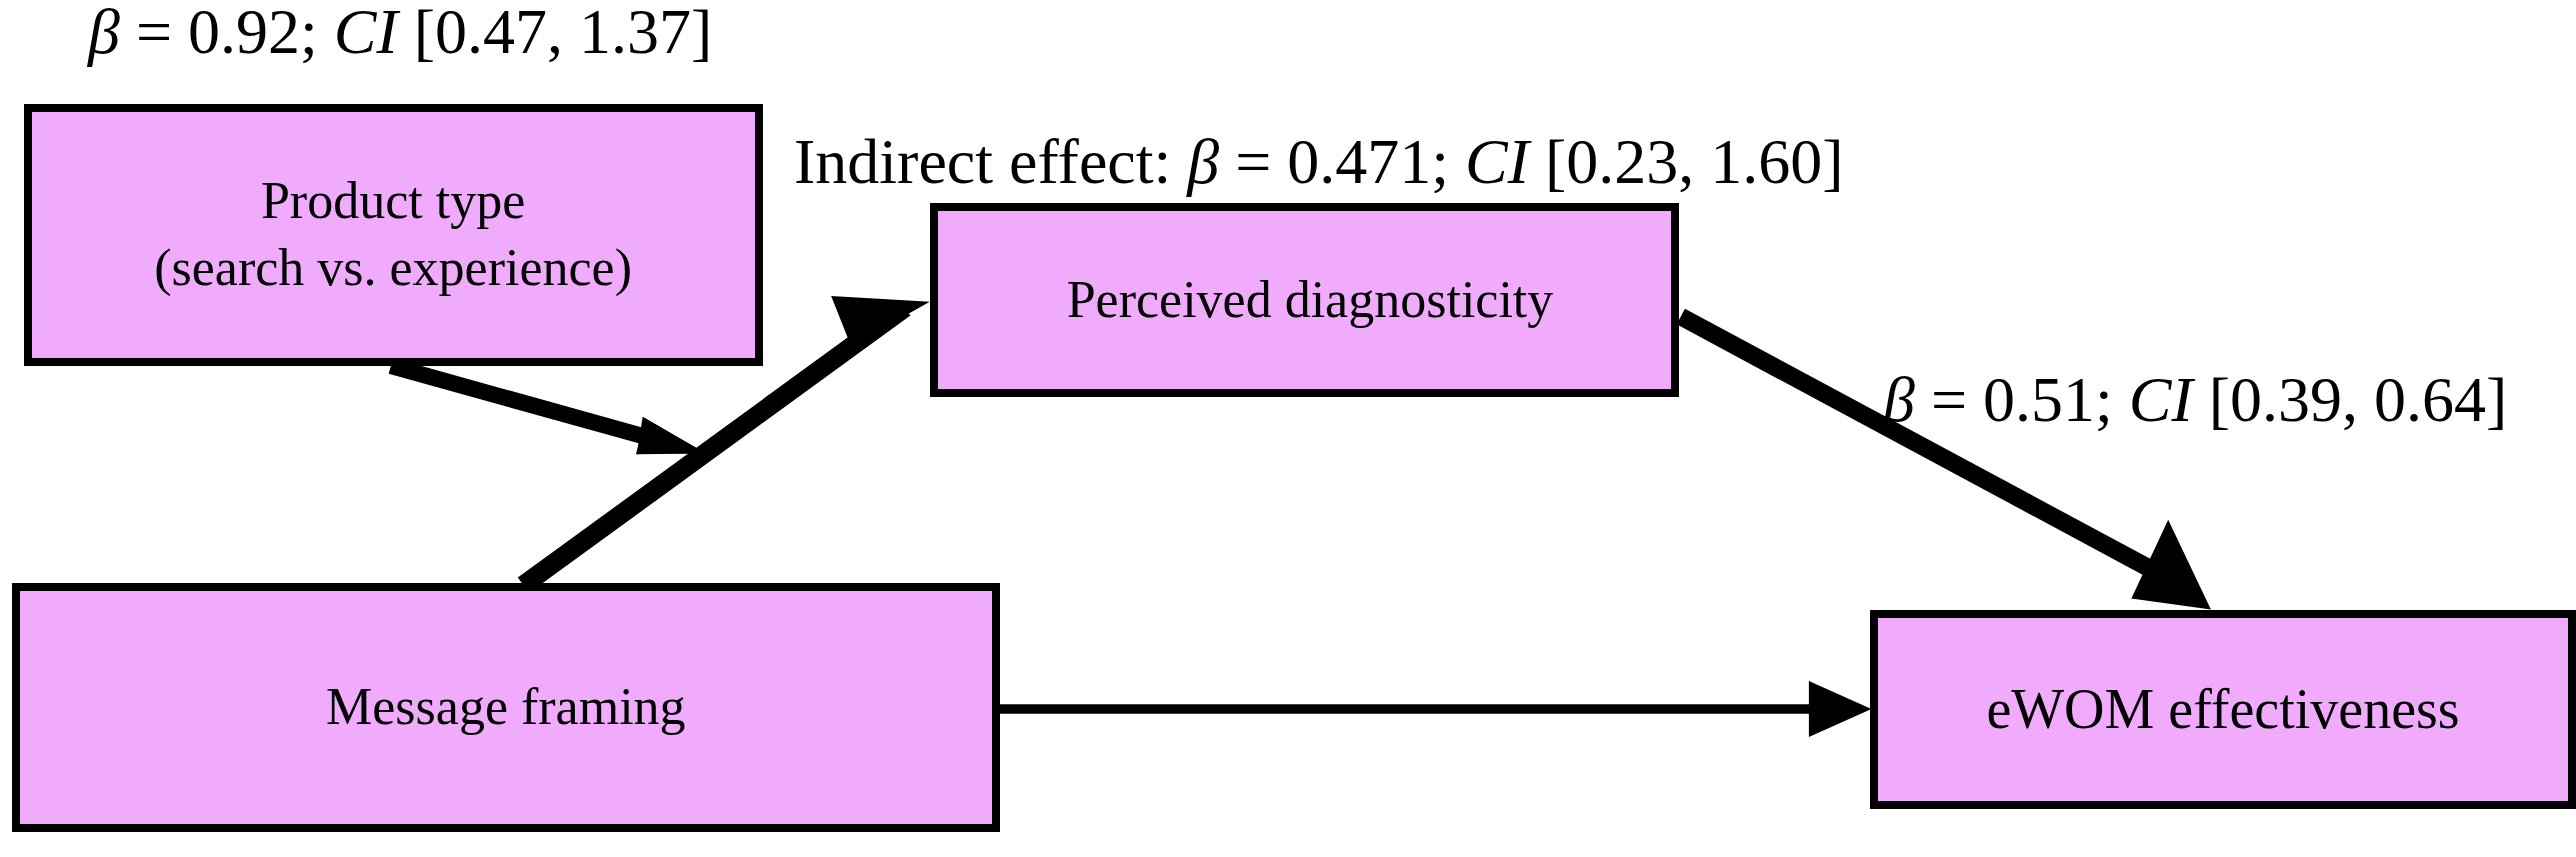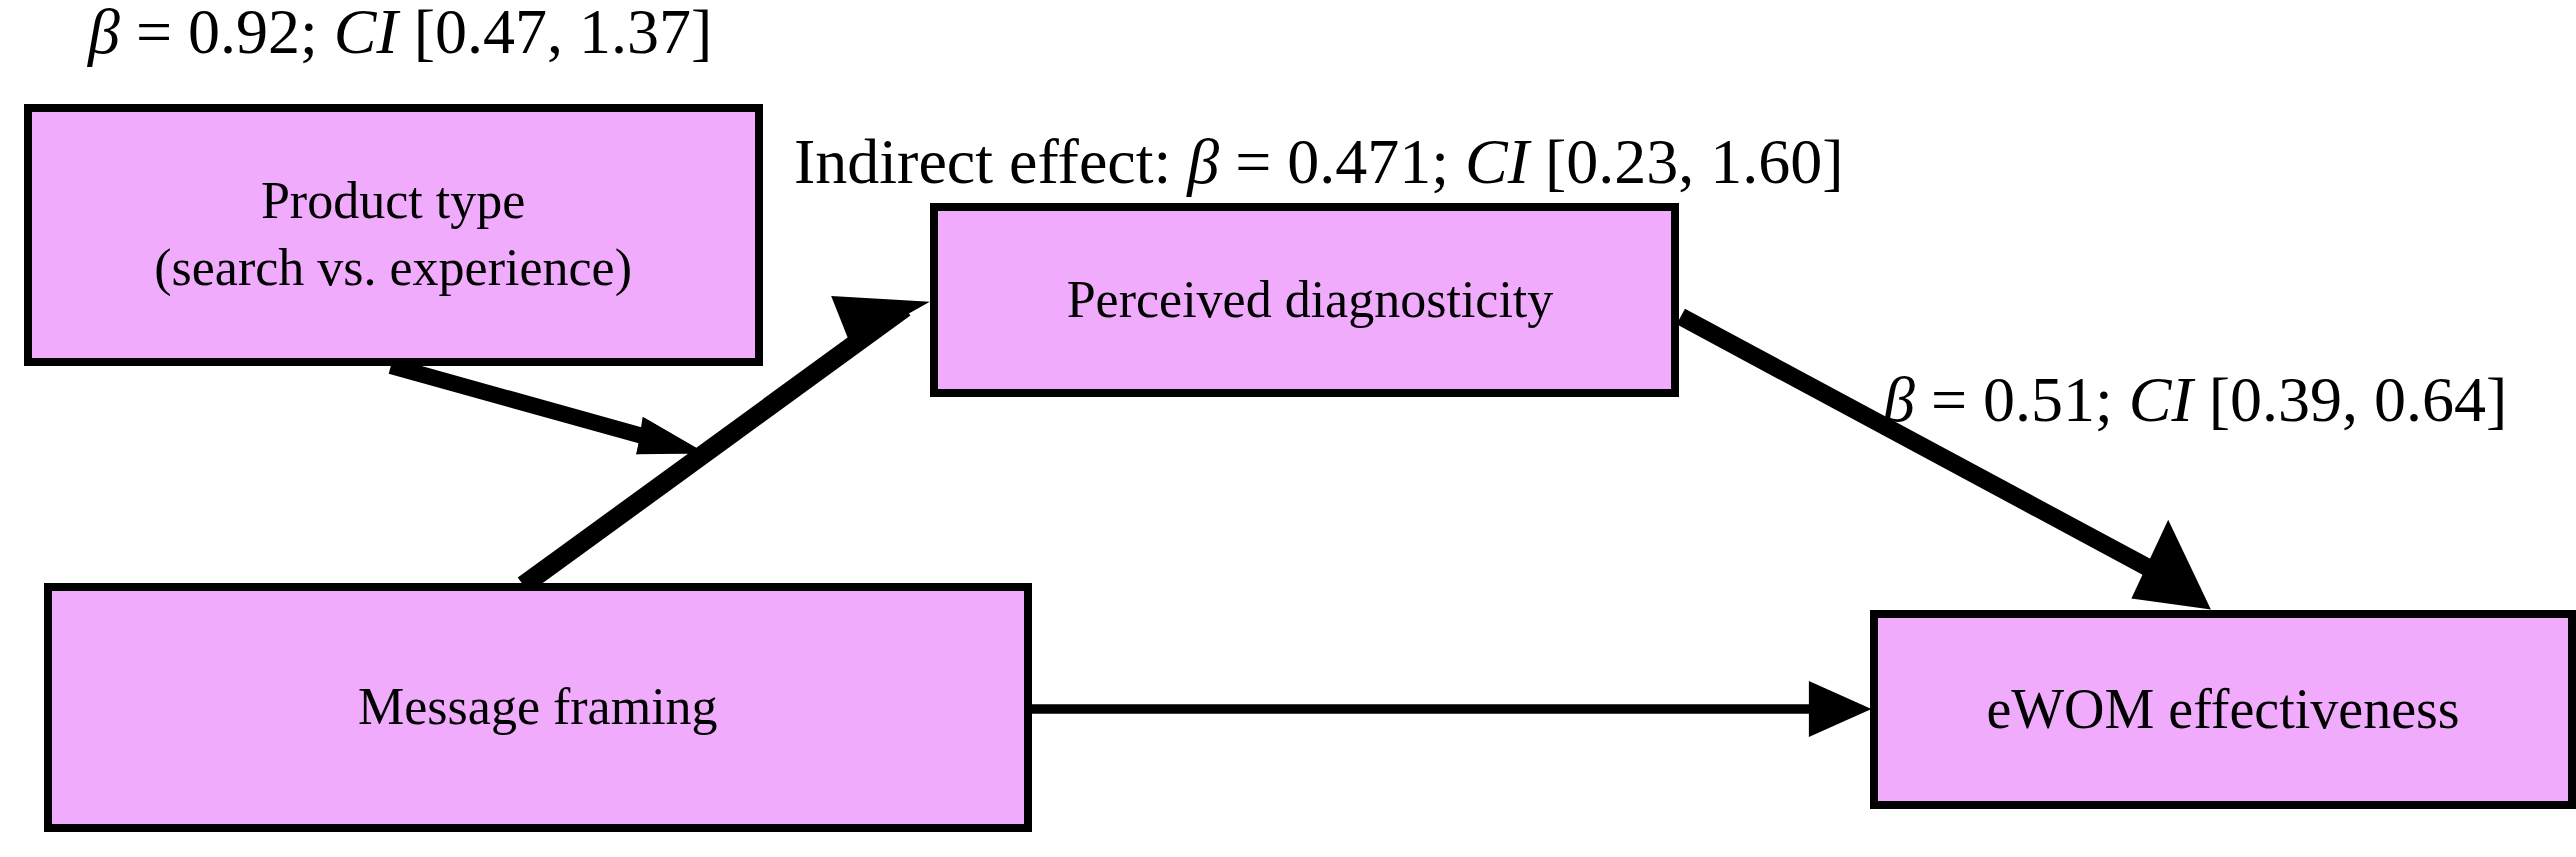--- a/index.html
+++ b/index.html
@@ -34,21 +34,21 @@
     justify-content: center;
     text-align: center;
     line-height: 1.28;
   }
   .node-line {
     display: block;
     white-space: nowrap;
   }
   .box-product   { left: 23.6px;   top: 104px;  width: 739px; height: 262px; font-size: 52px; }
   .box-diag      { left: 930px; top: 203px;  width: 749px; height: 194px; font-size: 52px; padding-left: 11px; }
-  .box-message   { left: 11.8px;   top: 583px;  width: 988px; height: 249px; font-size: 52px; margin-left: 32px; }
+  .box-message   { left: 11.8px;   top: 583px;  width: 988px; height: 249px; font-size: 52px; }
   .box-ewom      { left: 1870px; top: 610px;  width: 706px;  height: 199px; font-size: 56px; }
 
   .edge-label {
     position: absolute;
     white-space: nowrap;
     font-size: 64px;
     line-height: 1;
     color: #000000;
   }
   .lbl-a        { left: 88px;  top: 0px; }

